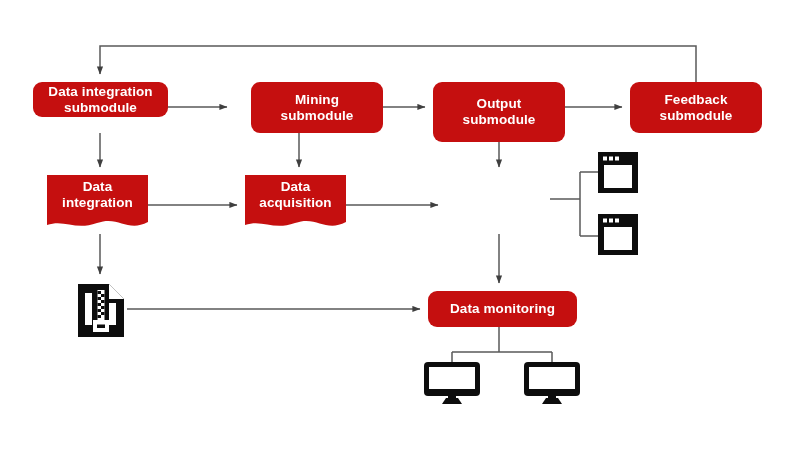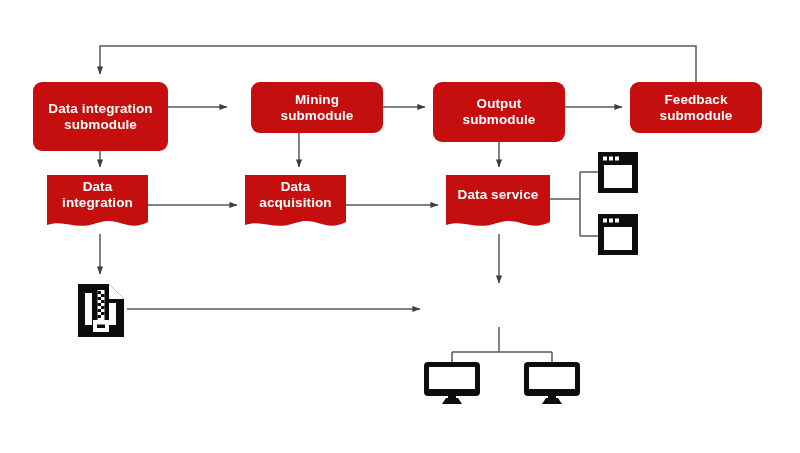--- a/index.html
+++ b/index.html
@@ -106,21 +106,21 @@
       <path d="M580,172 L598,172"></path>
       <path d="M580,236 L598,236"></path>
 
       <path d="M499,327 L499,352"></path>
       <path d="M452,352 L552,352"></path>
       <path d="M452,352 L452,364"></path>
       <path d="M552,352 L552,364"></path>
     </g>
   </svg>
 
-  <div class="node node-rounded" style="left:33px; top:82px; width:135px; height:69px;">
+  <div class="node node-rounded" style="left:33px; top:82px; width:135px; height:35px;">
     <span class="label">
       <span>Data integration</span><br>
       <span>submodule</span>
     </span>
   </div>
 
   <div class="node node-rounded" style="left:235px; top:82px; width:132px; height:51px;margin-left:16px;">
     <span class="label">
       <span>Mining</span><br>
       <span>submodule</span>
@@ -154,29 +154,26 @@
   <div class="node node-doc" style="left:245px; top:175px; width:101px; height:59px;">
     <svg class="doc-shape" viewBox="0 0 101 59" preserveAspectRatio="none">
       <path d="M0,0 L101,0 L101,47 C80,58 72,40 50,48 C28,56 18,44 0,50 Z" fill="#c50f0f"></path>
     </svg>
     <span class="label">
       <span>Data</span><br>
       <span>acquisition</span>
     </span>
   </div>
 
-  <div class="node node-doc" style="left:446px; top:175px; width:104px; height:59px;">
-    <svg class="doc-shape" viewBox="0 0 104 59" preserveAspectRatio="none">
-      <path d="M0,0 L104,0 L104,47 C82,58 74,40 51,48 C29,56 18,44 0,50 Z" fill="#c50f0f"></path>
-    </svg>
-    <span class="label">
-      <span>Data service</span>
-    </span>
-  </div>
-
+
+  <div class="node node-rounded" style="left:428px; top:291px; width:149px; height:36px;">
+    <span class="label">
+      <span>Data monitoring</span>
+    </span>
+  </div>
 
   <div class="icon" style="left:76px; top:282px; width:50px; height:57px;">
     <svg viewBox="0 0 50 57" width="50" height="57" xmlns="http://www.w3.org/2000/svg">
       <path d="M2,2 L33,2 L48,17 L48,55 L2,55 Z" fill="#0d0d0d"></path>
       <path d="M33,2 L48,17 L33,17 Z" fill="#ffffff"></path>
       <rect x="9" y="11" width="7" height="32" fill="#ffffff"></rect>
       <rect x="33" y="21" width="7" height="22" fill="#ffffff"></rect>
       <rect x="21.5" y="8" width="7" height="30" fill="#ffffff"></rect>
       <g fill="#0d0d0d">
         <rect x="21.5" y="9" width="3.5" height="3"></rect>

